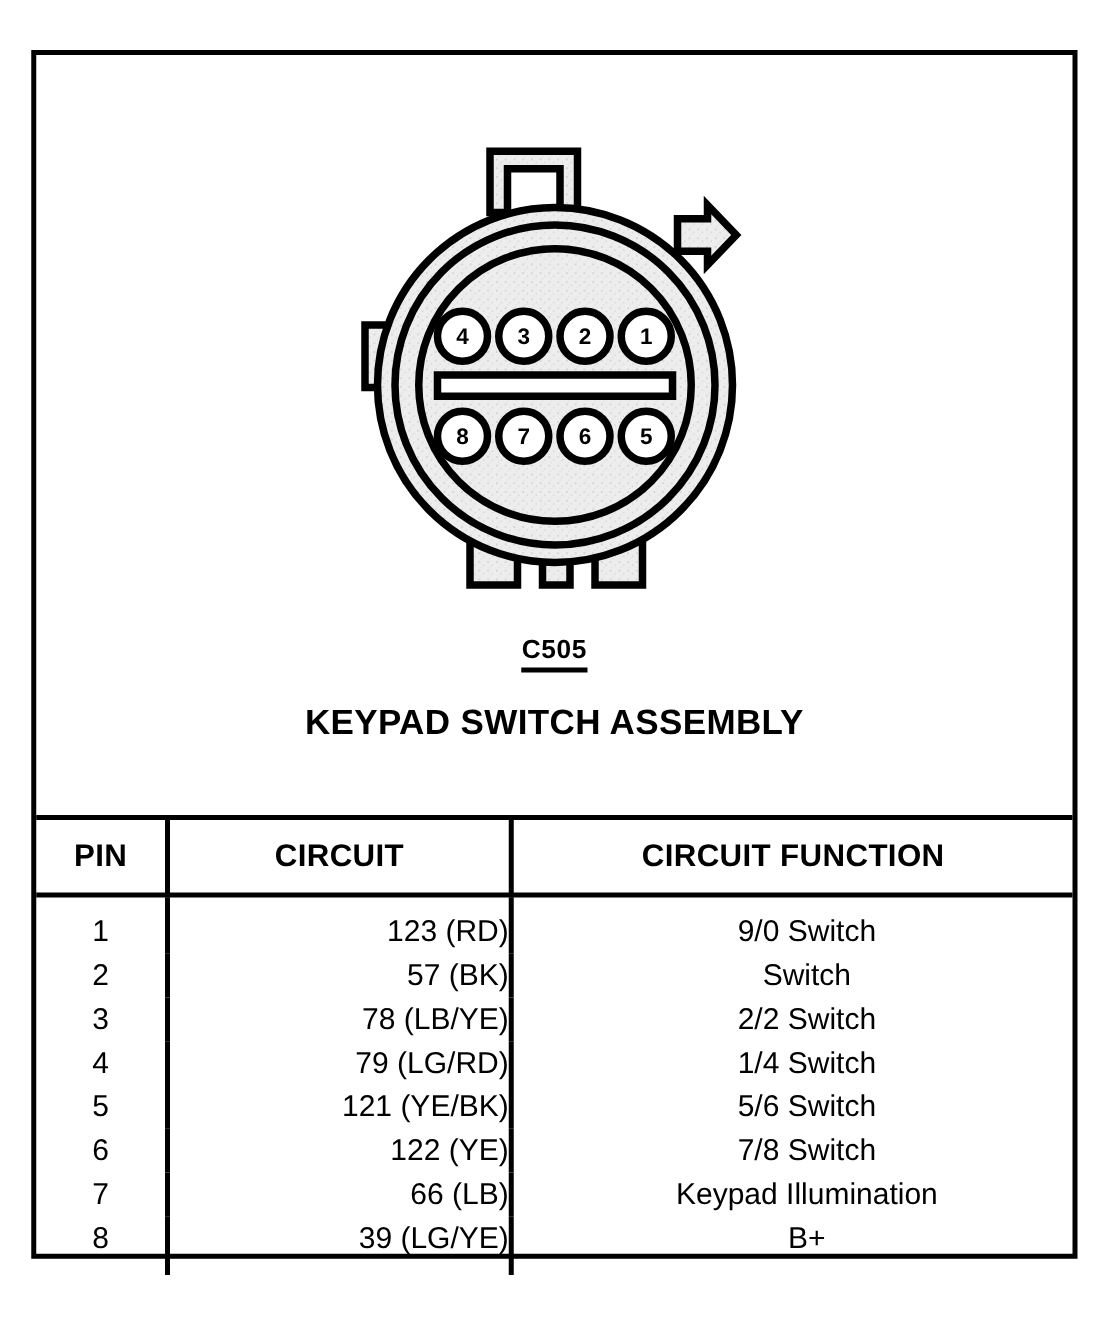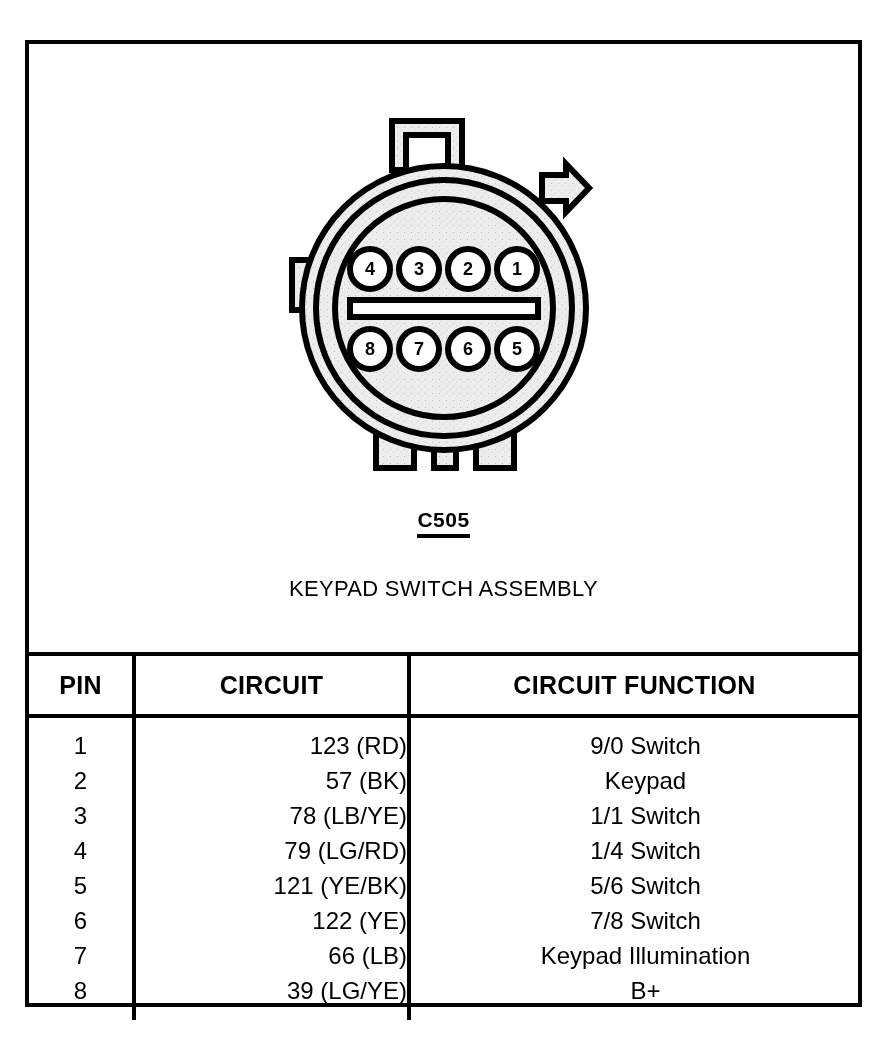--- a/index.html
+++ b/index.html
@@ -67,23 +67,23 @@
     font-weight: bold;
     letter-spacing: 0.5px;
   }
   #caption-code .code-text {
     display: inline-block;
     border-bottom: 4px solid #000;
     padding-bottom: 3px;
     line-height: 1.05;
   }
   #caption-name {
-    top: 532px;
-    font-size: 22px;
-    font-weight: normal;
+    top: 518px;
+    font-size: 28px;
+    font-weight: bold;
     letter-spacing: 0.3px;
   }
 
   
   #pin-table {
     position: absolute;
     left: 0;
     top: 612px;
     width: 100%;
     height: 351px;
@@ -225,26 +225,26 @@
             <td></td>
         </tr>
         <tr>
           <td class="cell-pin">1</td>
           <td class="cell-circuit">123 (RD)</td>
           <td class="cell-func">9/0 Switch</td>
         </tr>
         <tr>
           <td class="cell-pin">2</td>
           <td class="cell-circuit">57 (BK)</td>
-          <td class="cell-func">Keypad</td>
+          <td class="cell-func">Switch</td>
         </tr>
         <tr>
           <td class="cell-pin">3</td>
           <td class="cell-circuit">78 (LB/YE)</td>
-          <td class="cell-func">1/1 Switch</td>
+          <td class="cell-func">2/2 Switch</td>
         </tr>
         <tr>
           <td class="cell-pin">4</td>
           <td class="cell-circuit">79 (LG/RD)</td>
           <td class="cell-func">1/4 Switch</td>
         </tr>
         <tr>
           <td class="cell-pin">5</td>
           <td class="cell-circuit">121 (YE/BK)</td>
           <td class="cell-func">5/6 Switch</td>

